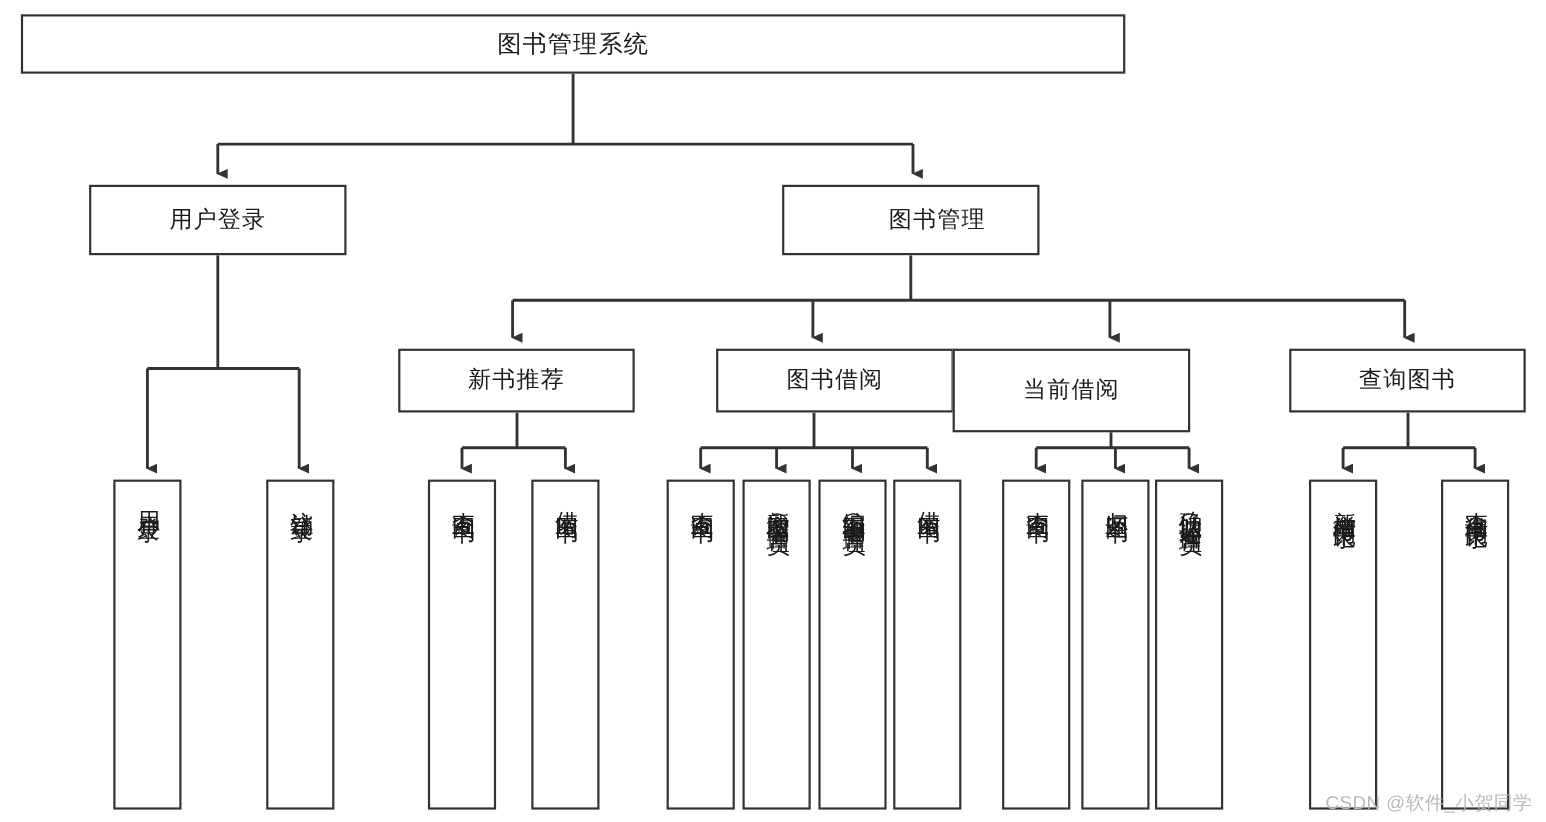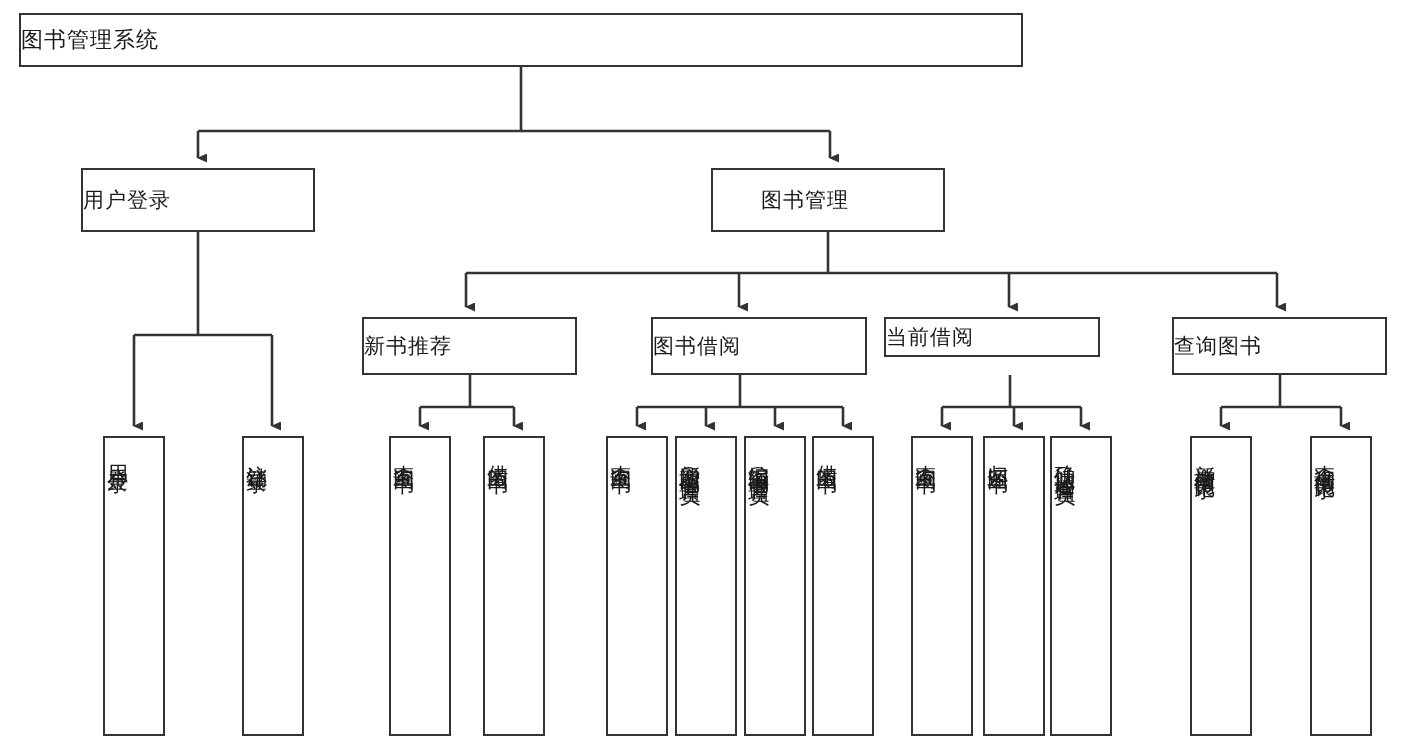--- a/index.html
+++ b/index.html
@@ -27,20 +27,21 @@
     height: 747px;
     pointer-events: none;
   }
   .node {
     position: absolute;
     box-sizing: border-box;
     background: #ffffff;
     border: 2px solid #333333;
     display: flex;
     align-items: center;
+    justify-content: center;
     color: #1a1a1a;
   }
   .node-label {
     display: block;
     text-align: center;
     line-height: 1.18;
     color: #1a1a1a;
   }
   .node.horizontal .node-label {
     font-size: 21px;
@@ -135,21 +136,21 @@
   <div class="node horizontal" style="left: 711px; top: 168px; width: 234px; height: 64px; padding-left: 48px;">
     <span class="node-label">图书管理</span>
   </div>
 
   <div class="node horizontal" style="left: 362px; top: 317px; width: 215px; height: 58px;">
     <span class="node-label">新书推荐</span>
   </div>
   <div class="node horizontal" style="left: 632px; top: 317px; width: 216px; height: 58px; margin-left: 19px;">
     <span class="node-label">图书借阅</span>
   </div>
-  <div class="node horizontal" style="left: 884px; top: 317px; width: 216px; height: 40px;">
+  <div class="node horizontal" style="left: 866px; top: 317px; width: 216px; height: 76px;">
     <span class="node-label">当前借阅</span>
   </div>
   <div class="node horizontal" style="left: 1172px; top: 317px; width: 215px; height: 58px;">
     <span class="node-label">查询图书</span>
   </div>
 
   <div class="node vertical" style="left: 103px; top: 436px; width: 62px; height: 300px;">
     <span class="node-label">用户登录</span>
   </div>
   <div class="node vertical" style="left: 242px; top: 436px; width: 62px; height: 300px;">
@@ -182,13 +183,14 @@
   <div class="node vertical" style="left: 1050px; top: 436px; width: 62px; height: 300px;">
     <span class="node-label">确认归还（管理员）</span>
   </div>
   <div class="node vertical" style="left: 1190px; top: 436px; width: 62px; height: 300px;">
     <span class="node-label">新增借阅记录</span>
   </div>
   <div class="node vertical" style="left: 1310px; top: 436px; width: 62px; height: 300px;">
     <span class="node-label">查询借阅记录</span>
   </div>
 
+  <div class="watermark">CSDN @软件_小贺同学</div>
 </div>
 
 </body></html>

